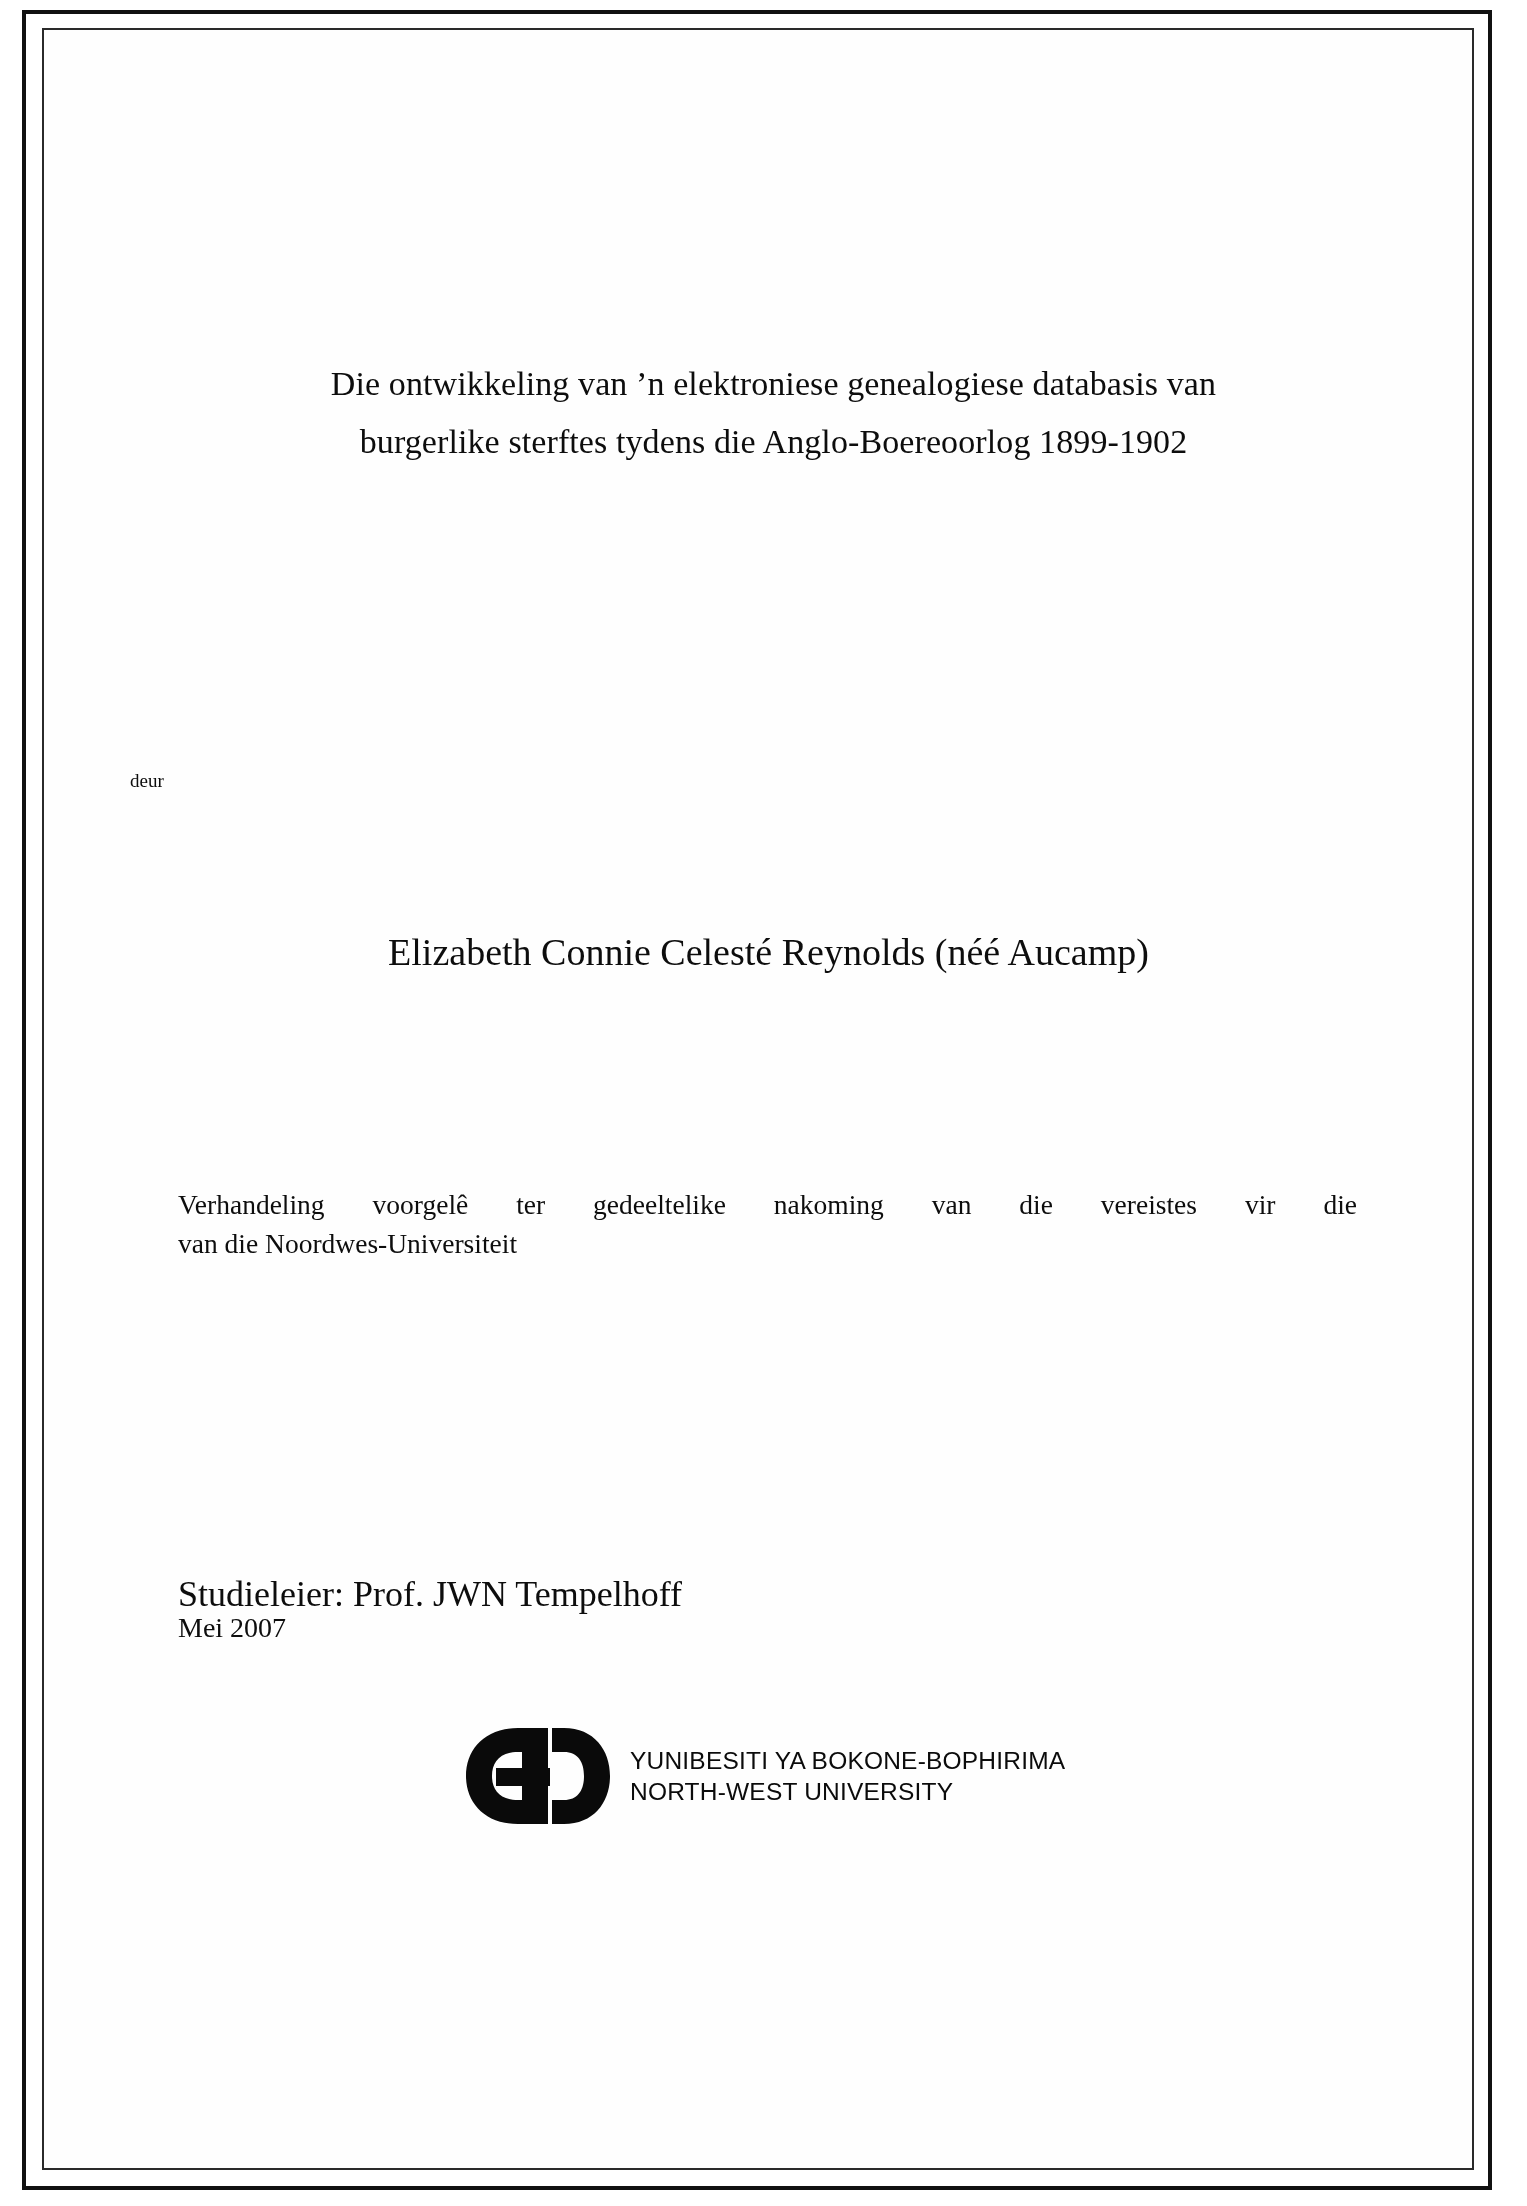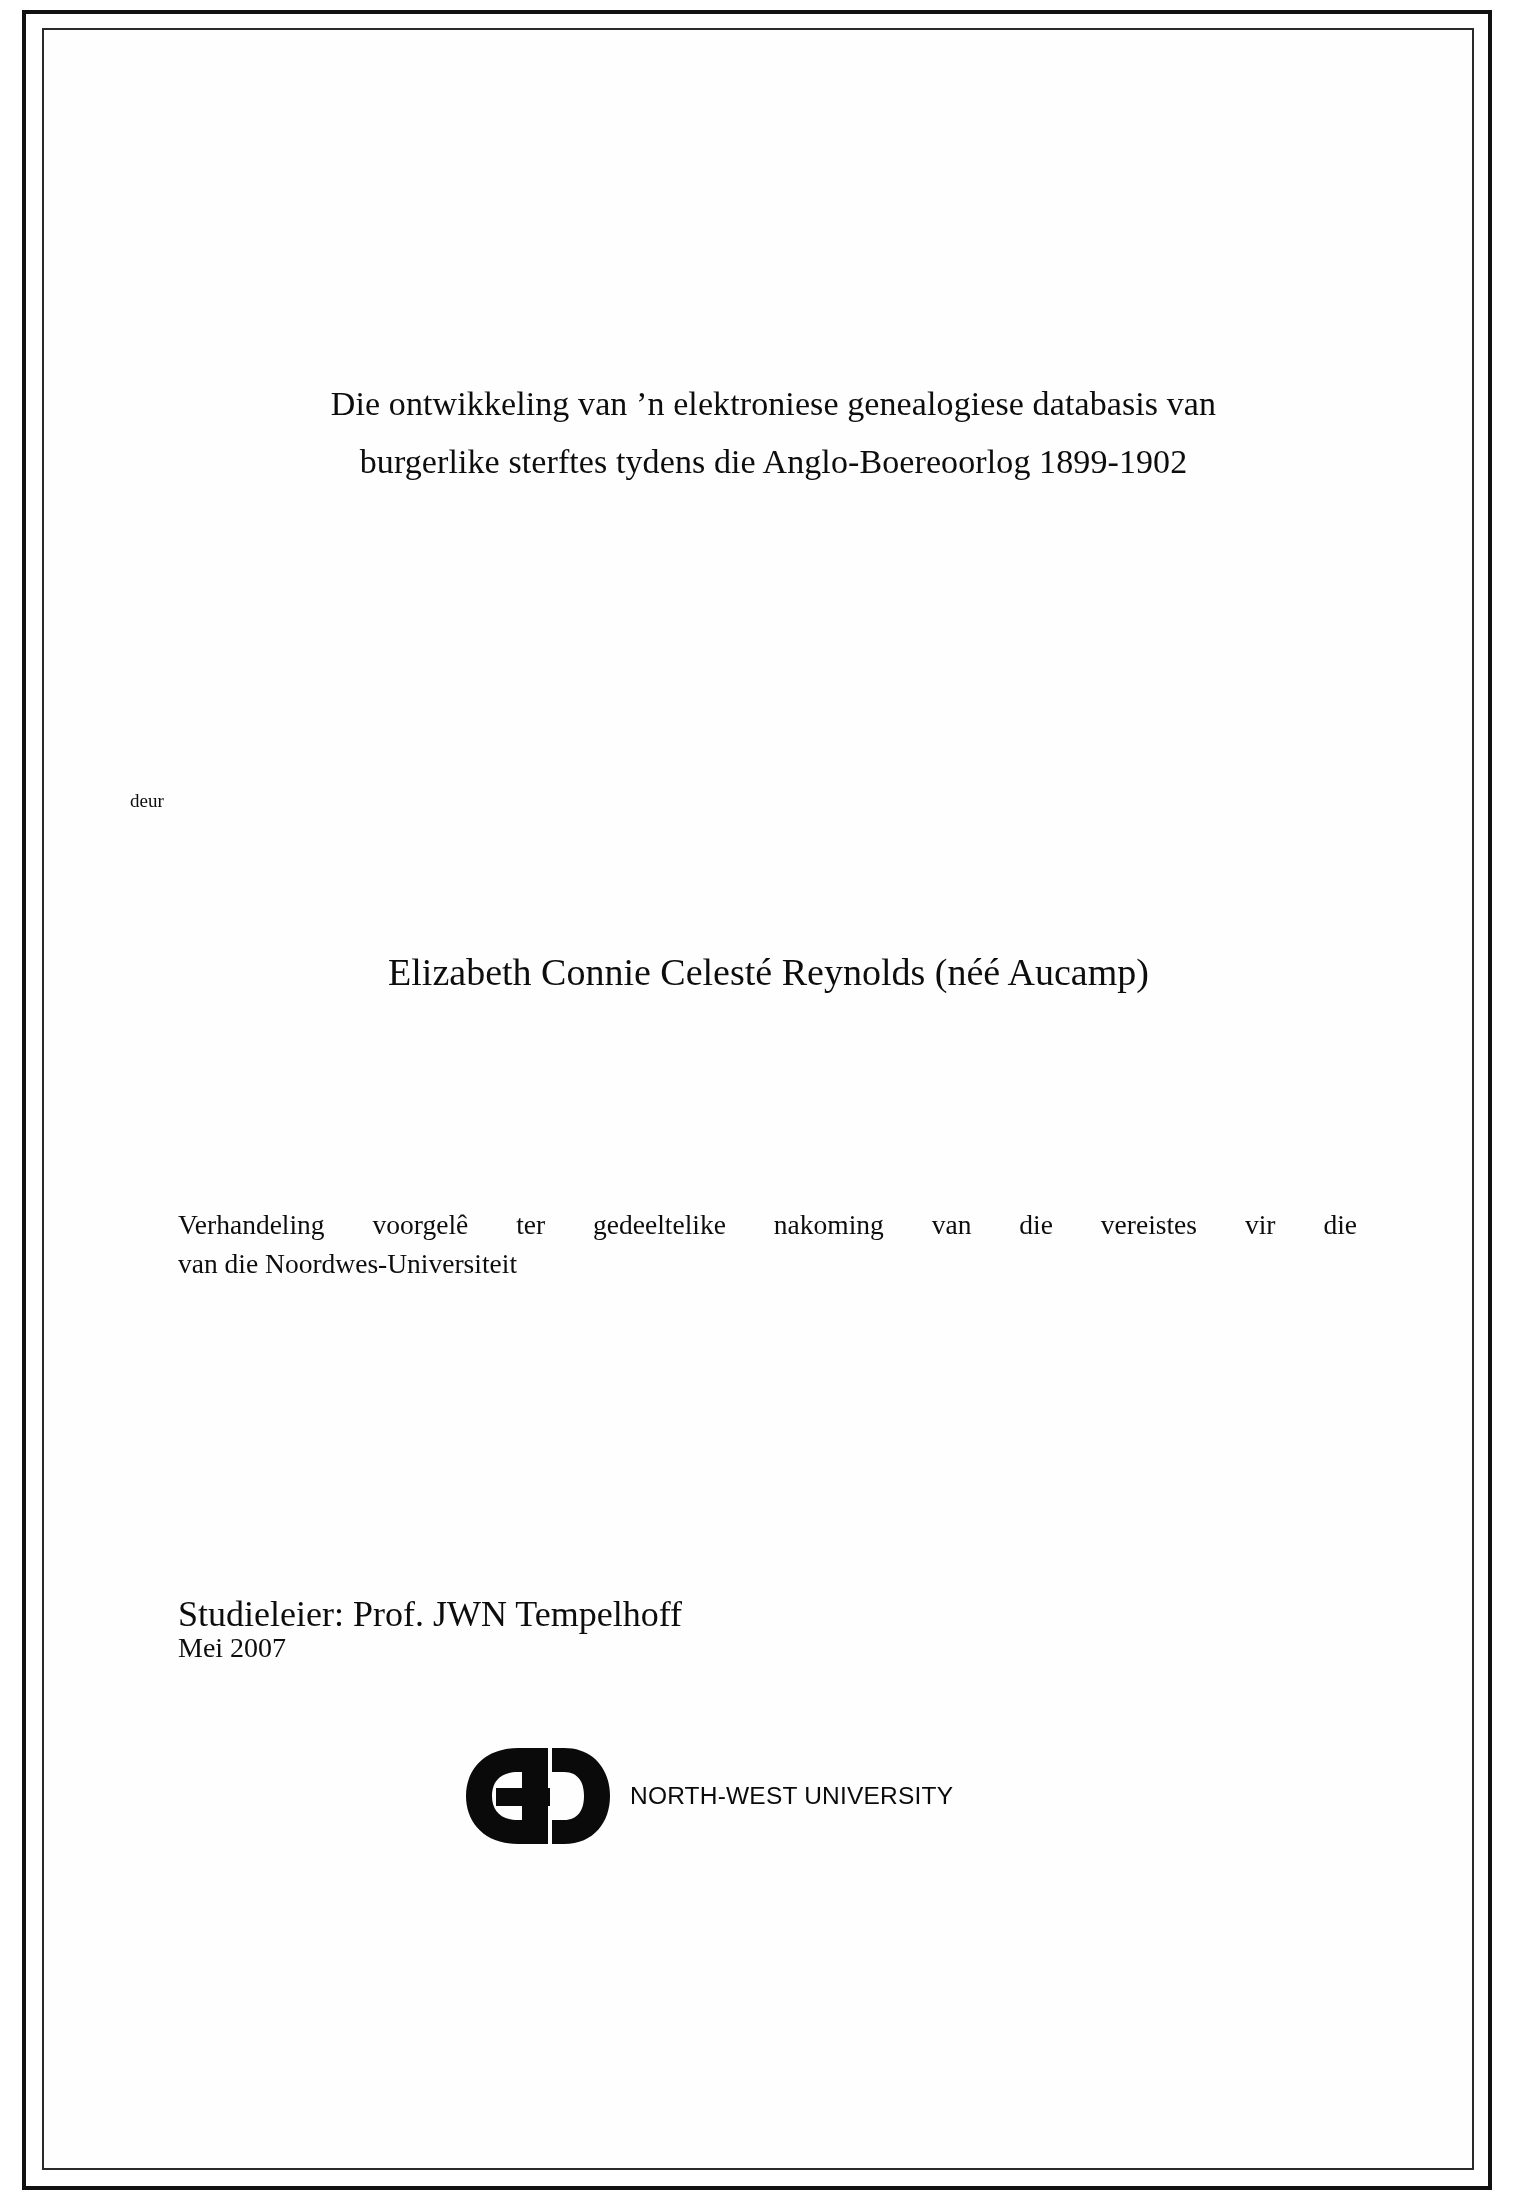--- a/index.html
+++ b/index.html
@@ -36,21 +36,20 @@
     border: 2px solid #2a2a2a;
     box-sizing: border-box;
     background: #fefefe;
   }
   .content {
     position: absolute;
     left: 130px;
     right: 120px;
     top: 0;
     bottom: 0;
-    margin-top: 20px;
   }
   .title-block {
     position: absolute;
     top: 355px;
     left: 55px;
     right: 45px;
     text-align: center;
   }
   .title-line {
     font-size: 34px;
@@ -158,18 +157,19 @@
     <div class="logo-block">
       <div class="logo-mark">
         <svg viewBox="0 0 160 108" width="160" height="108" aria-hidden="true">
           <path d="M58 6 C24 6 6 28 6 54 C6 80 24 102 58 102 L70 102 L70 78 L58 78 C40 78 32 68 32 54 C32 40 40 30 58 30 L70 30 L70 6 Z" fill="#0a0a0a"></path>
           <rect x="62" y="6" width="26" height="96" fill="#0a0a0a"></rect>
           <path d="M92 6 L104 6 C134 6 150 28 150 54 C150 80 134 102 104 102 L92 102 L92 78 L104 78 C118 78 124 68 124 54 C124 40 118 30 104 30 L92 30 Z" fill="#0a0a0a"></path>
           <rect x="36" y="46" width="54" height="18" fill="#0a0a0a"></rect>
         </svg>
       </div>
       <div class="logo-text">
+        <div>YUNIBESITI YA BOKONE-BOPHIRIMA</div>
         <div>NORTH-WEST UNIVERSITY</div>
       </div>
     </div>
 
   </div>
 </div>
 
 </body></html>

